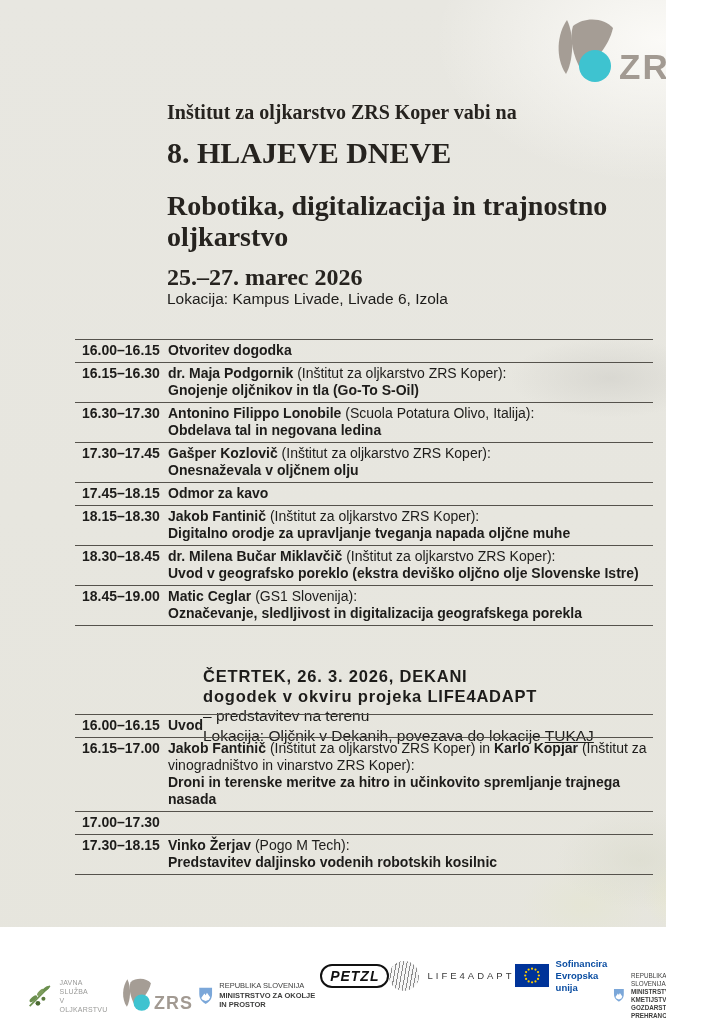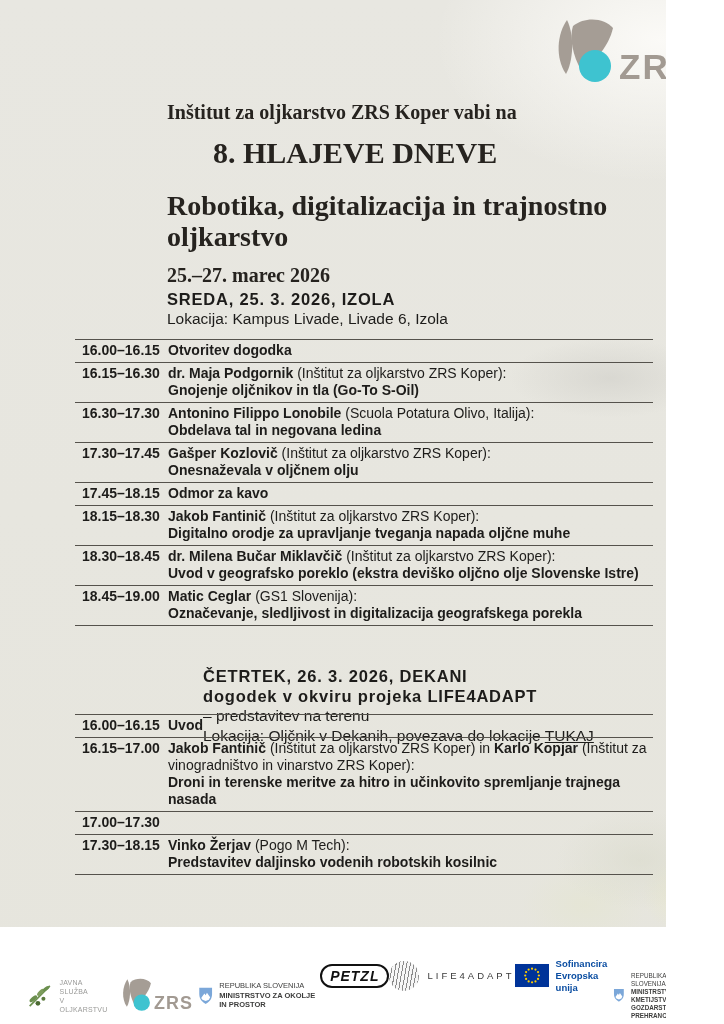--- a/index.html
+++ b/index.html
@@ -9,23 +9,23 @@
       radial-gradient(300px 190px at 660px 40px, rgba(252,251,248,.95), rgba(252,251,248,0) 75%),
       radial-gradient(140px 55px at 610px 378px, rgba(207,206,200,.6), rgba(207,206,200,0) 72%),
       radial-gradient(120px 70px at 640px 860px, rgba(215,216,200,.5), rgba(215,216,200,0) 70%),
       radial-gradient(70px 55px at 690px 895px, rgba(232,232,204,.85), rgba(232,232,204,0) 70%),
       radial-gradient(90px 60px at 585px 905px, rgba(228,229,208,.6), rgba(228,229,208,0) 70%),
       linear-gradient(180deg,#e8e7e1 0%,#e6e5dd 100%);}
   .zrs-header{position:absolute;top:16px;left:533px;}
   .titleblock{position:absolute;left:167px;top:101px;width:540px;
               font-family:"Liberation Serif",serif;color:#26231f;}
   .intro{font-size:20px;font-weight:700;}
-  .title{font-size:30px;font-weight:700;margin-top:12px;white-space:nowrap;margin-left:46px;}
+  .title{font-size:30px;font-weight:700;margin-top:12px;white-space:nowrap;}
   .subtitle{font-size:28px;font-weight:700;line-height:31px;margin-top:20px;white-space:nowrap;}
-  .daterange{font-size:20px;font-weight:700;margin-top:12px;}
+  .daterange{font-size:24px;font-weight:700;margin-top:12px;}
   .day-head{position:absolute;left:167px;width:500px;}
   .day-head .h{font-size:16.5px;font-weight:700;letter-spacing:.8px;line-height:20px;}
   .day-head .loc{font-size:15.5px;line-height:20px;}
   .link{text-decoration:underline;cursor:pointer;}
   .sched{position:absolute;left:75px;width:578px;border-bottom:1px solid #55524c;}
   .row{display:flex;border-top:1px solid #55524c;padding:2px 4px 3px 7px;}
   .time{width:86px;flex:none;font-weight:700;font-size:14px;line-height:17px;}
   .desc{flex:1;font-size:14px;line-height:17px;}
   .b{font-weight:700;}
   .sched1{top:339px;}
@@ -66,21 +66,20 @@
 
   <div class="titleblock">
     <div class="intro">Inštitut za oljkarstvo ZRS Koper vabi na</div>
     <div class="title">8. HLAJEVE DNEVE</div>
     <div class="subtitle">Robotika, digitalizacija in trajnostno</div>
     <div class="subtitle" style="margin-top:0;">oljkarstvo</div>
     <div class="daterange">25.–27. marec 2026</div>
   </div>
 
   <div class="day-head dh1">
-    <div class="h">SREDA, 25. 3. 2026, IZOLA</div>
     <div class="loc">Lokacija: Kampus Livade, Livade 6, Izola</div>
   </div>
 
   <div class="sched sched1">
     <div class="row">
       <div class="time">16.00–16.15</div>
       <div class="desc">
           <div class="b">Otvoritev dogodka</div>
         </div>
     </div>

